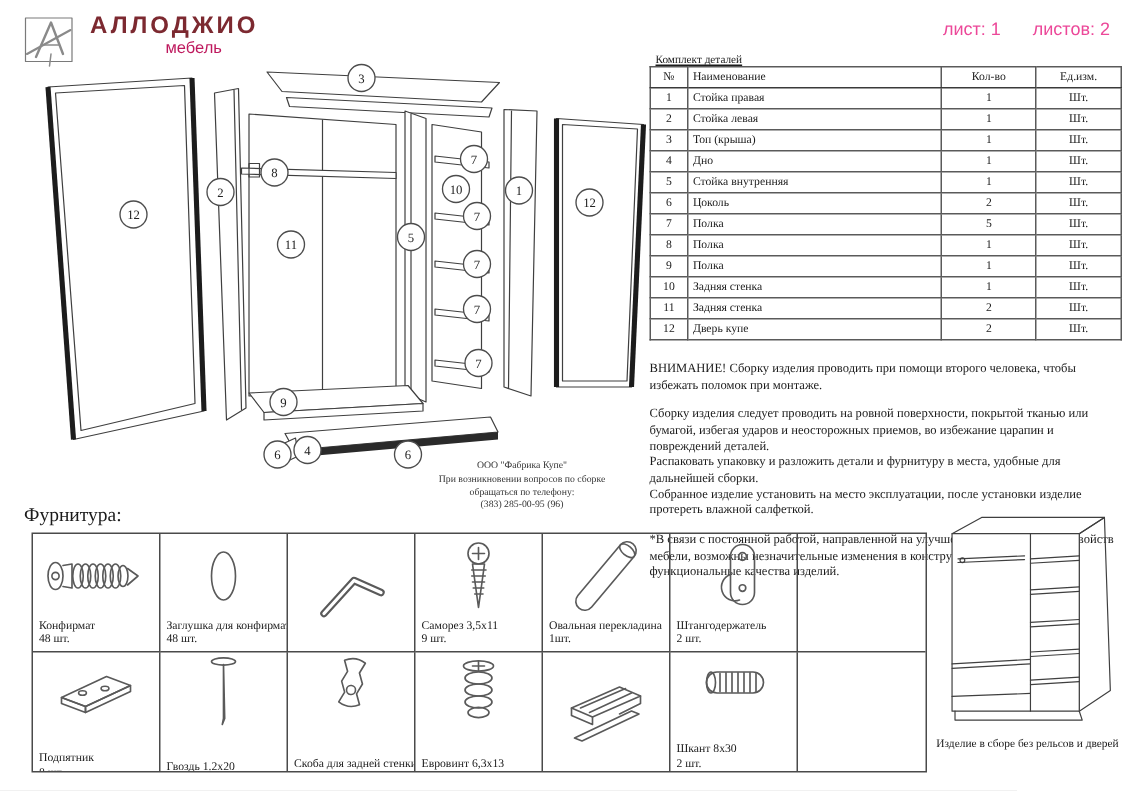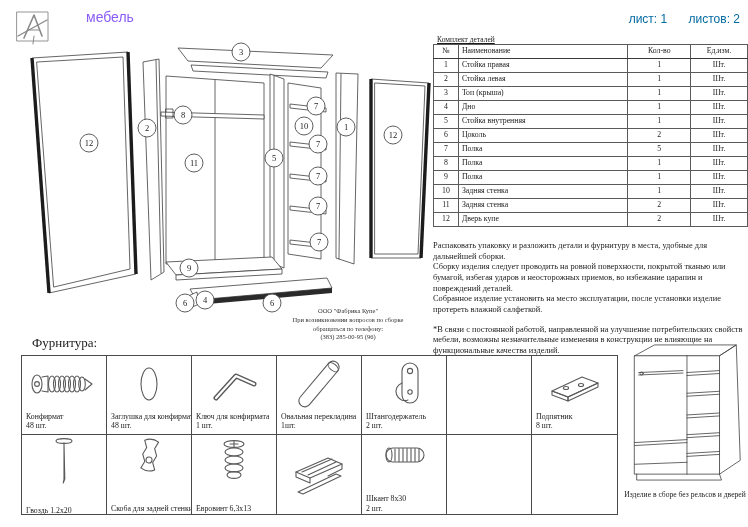--- a/index.html
+++ b/index.html
@@ -4,23 +4,23 @@
 <style>
   html,body{margin:0;padding:0;background:#e8e8e8;}
   .page{position:relative;width:748px;height:527px;background:#ffffff;overflow:hidden;
         font-family:"Liberation Serif",serif;color:#1b1b1b;}
   .abs{position:absolute;}
 
   
   .logo-box{left:14px;top:8px;width:40px;height:38px;}
   .brand{left:60px;top:10px;font-family:"Liberation Sans",sans-serif;line-height:1.05;}
   .brand .b1{font-weight:bold;font-size:16px;letter-spacing:2px;color:#7c2930;}
-  .brand .b2{font-size:14px;color:#8b5cf6;text-align:right;padding-left:26px;}
+  .brand .b2{font-size:11px;color:#be185d;text-align:center;padding-left:26px;}
   .title{left:186px;top:10px;font-size:14.5px;line-height:20px;white-space:nowrap;}
-  .sheetinfo{right:8px;top:12px;font-family:"Liberation Sans",sans-serif;font-size:12px;color:#0369a1;}
+  .sheetinfo{right:8px;top:12px;font-family:"Liberation Sans",sans-serif;font-size:12px;color:#ec4899;}
   .sheetinfo span{margin-left:18px;}
 
   
   .parts-cap{left:437px;top:35px;font-size:7.5px;text-decoration:underline;}
   table.parts{left:433px;top:44px;position:absolute;border-collapse:collapse;
       font-size:7.8px;line-height:1.1;}
   table.parts th,table.parts td{border:1px solid #5a5a5a;padding:1px 3px;height:11px;
       font-weight:normal;text-align:center;}
   table.parts th{border-bottom:1.5px solid #3a3a3a;}
   table.parts th:nth-child(2), table.parts td:nth-child(2){text-align:left;width:163px;}
@@ -31,21 +31,21 @@
   
   .warn{left:433px;top:241px;width:312px;font-size:8.4px;line-height:1.27;}
   .warn p{margin:0;}
   .warn p.gap{margin-bottom:9px;}
   .warn p.star{margin-top:9px;}
 
   
   .factory{left:258px;top:307px;width:180px;text-align:center;font-size:6.5px;line-height:1.35;color:#333;}
 
   
-  .hw-cap{left:32px;top:335px;font-size:13px;}
+  .hw-cap{left:16px;top:335px;font-size:13px;}
   .hw-grid{left:21px;top:355px;display:grid;grid-template-columns:repeat(7,85px);
       grid-auto-rows:79px;border:1px solid #4a4a4a;}
   .hw-cell{border-right:1px solid #4a4a4a;border-bottom:1px solid #4a4a4a;
       display:flex;flex-direction:column;overflow:hidden;}
   .hw-cell:nth-child(7n){border-right:none;}
   .hw-cell:nth-child(n+8){border-bottom:none;gap:19px;}
   .hw-icon{flex:1;display:flex;align-items:center;justify-content:center;}
   .hw-label{font-size:7.8px;line-height:1.25;padding:0 3px 3px 4px;}
   .hw-label div{white-space:nowrap;}
 
@@ -67,20 +67,21 @@
 
 <div class="page">
 
   <svg class="abs logo-box" viewBox="0 0 40 38">
     <rect x="3" y="4" width="31" height="29" class="ln" style="stroke:#7a7a7a"></rect>
     <path class="ln" style="stroke:#8a8a8a;stroke-width:1.6" d="M10,30 L20,7 L28,28"></path>
     <path class="ln" style="stroke:#8a8a8a;stroke-width:1.4" d="M4,28 L33,12"></path>
     <path class="ln" style="stroke:#8a8a8a;stroke-width:1" d="M14,22 L25,22 M20,28 L19,36"></path>
   </svg>
   <div class="abs brand">
+    <div class="b1">АЛЛОДЖИО</div>
     <div class="b2">мебель</div>
   </div>
 
 
   <div class="abs sheetinfo">
     <span>лист: 1</span>
     <span>листов: 2</span>
   </div>
 
   <svg class="abs" style="left:20px;top:14px" width="424" height="318" viewBox="0 0 424 318">
@@ -306,22 +307,23 @@
         <tr>
           <td>12</td>
           <td>Дверь купе</td>
           <td>2</td>
           <td>Шт.</td>
         </tr>
       </tbody>
   </table>
 
   <div class="abs warn">
+    <p class="gap">ВНИМАНИЕ! Сборку изделия проводить при помощи второго человека, чтобы избежать поломок при монтаже.</p>
+    <p>Сборку изделия следует проводить на ровной поверхности, покрытой тканью или бумагой, избегая ударов и неосторожных приемов, во избежание царапин и повреждений деталей.</p>
     <p>Распаковать упаковку и разложить детали и фурнитуру в места, удобные для дальнейшей сборки.</p>
-    <p>Сборку изделия следует проводить на ровной поверхности, покрытой тканью или бумагой, избегая ударов и неосторожных приемов, во избежание царапин и повреждений деталей.</p>
     <p class="gap">Собранное изделие установить на место эксплуатации, после установки изделие протереть влажной салфеткой.</p>
     <p class="star">*В связи с постоянной работой, направленной на улучшение потребительских свойств мебели, возможны незначительные изменения в конструкции не влияющие на функциональные качества изделий.</p>
   </div>
 
   <div class="abs factory">
     <div>ООО "Фабрика Купе"</div>
     <div>При возникновении вопросов по сборке</div>
     <div>обращаться по телефону:</div>
     <div>(383) 285-00-95 (96)</div>
   </div>
@@ -365,26 +367,38 @@
         </div>
     </div>
 
     <div class="hw-cell">
       <div class="hw-icon">
           <svg width="56" height="44" viewBox="0 0 56 44">
         <path d="M10,36 L30,14 L48,22" style="stroke:#5a5a5a;stroke-width:5;fill:none;stroke-linecap:round;stroke-linejoin:round"></path>
         <path d="M10,36 L30,14 L48,22" style="stroke:#ffffff;stroke-width:2.2;fill:none;stroke-linecap:round;stroke-linejoin:round"></path>
       </svg>
         </div>
-      <div class="hw-label">
-          <div>Ключ для конфирмата</div>
-          <div>1 шт.</div>
-        </div>
-    </div>
-
+    </div>
+
+    <div class="hw-cell">
+      <div class="hw-icon">
+          <svg width="40" height="50" viewBox="0 0 40 50">
+        <g class="hwln">
+              <circle cx="20" cy="10" r="7"></circle>
+              <path d="M16,10 h8 M20,6 v8"></path>
+        <path d="M16,17 L24,17 L20,46 Z"></path>
+        <path d="M15.5,21 h9.5 M15.5,25 h9 M16,29 h8 M16.5,33 h7 M17.5,37 h5.5"></path>
+            </g>
+      </svg>
+        </div>
+      <div class="hw-label">
+          <div>Саморез 3,5х11</div>
+          <div>9 шт.</div>
+        </div>
+    </div>
 
     <div class="hw-cell">
       <div class="hw-icon">
           <svg width="60" height="52" viewBox="0 0 60 52">
         <g class="hwln" transform="rotate(40 30 26)">
           <rect x="24" y="-2" width="12" height="56" rx="6"></rect>
           <ellipse cx="30" cy="4" rx="6" ry="3.2"></ellipse>
         </g>
       </svg>
         </div>

